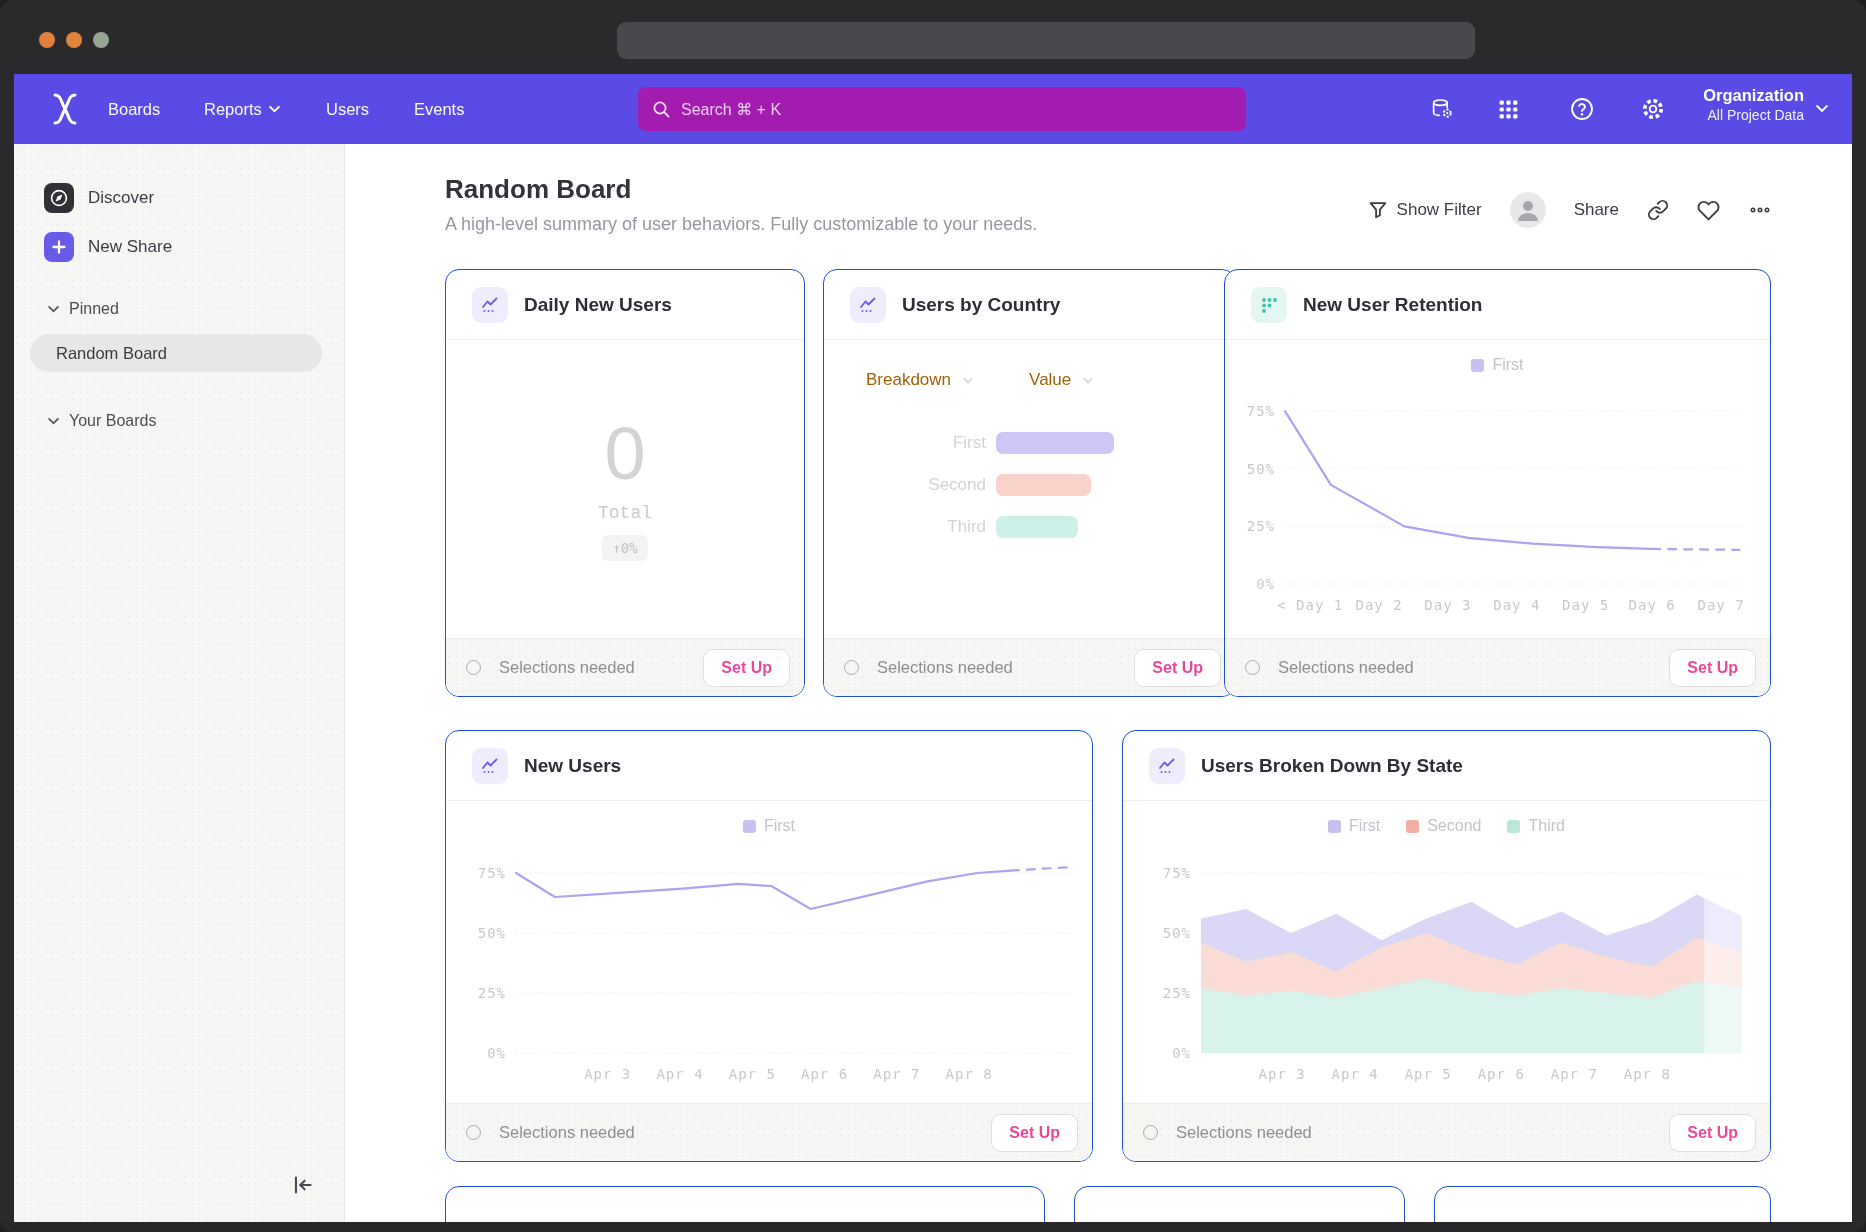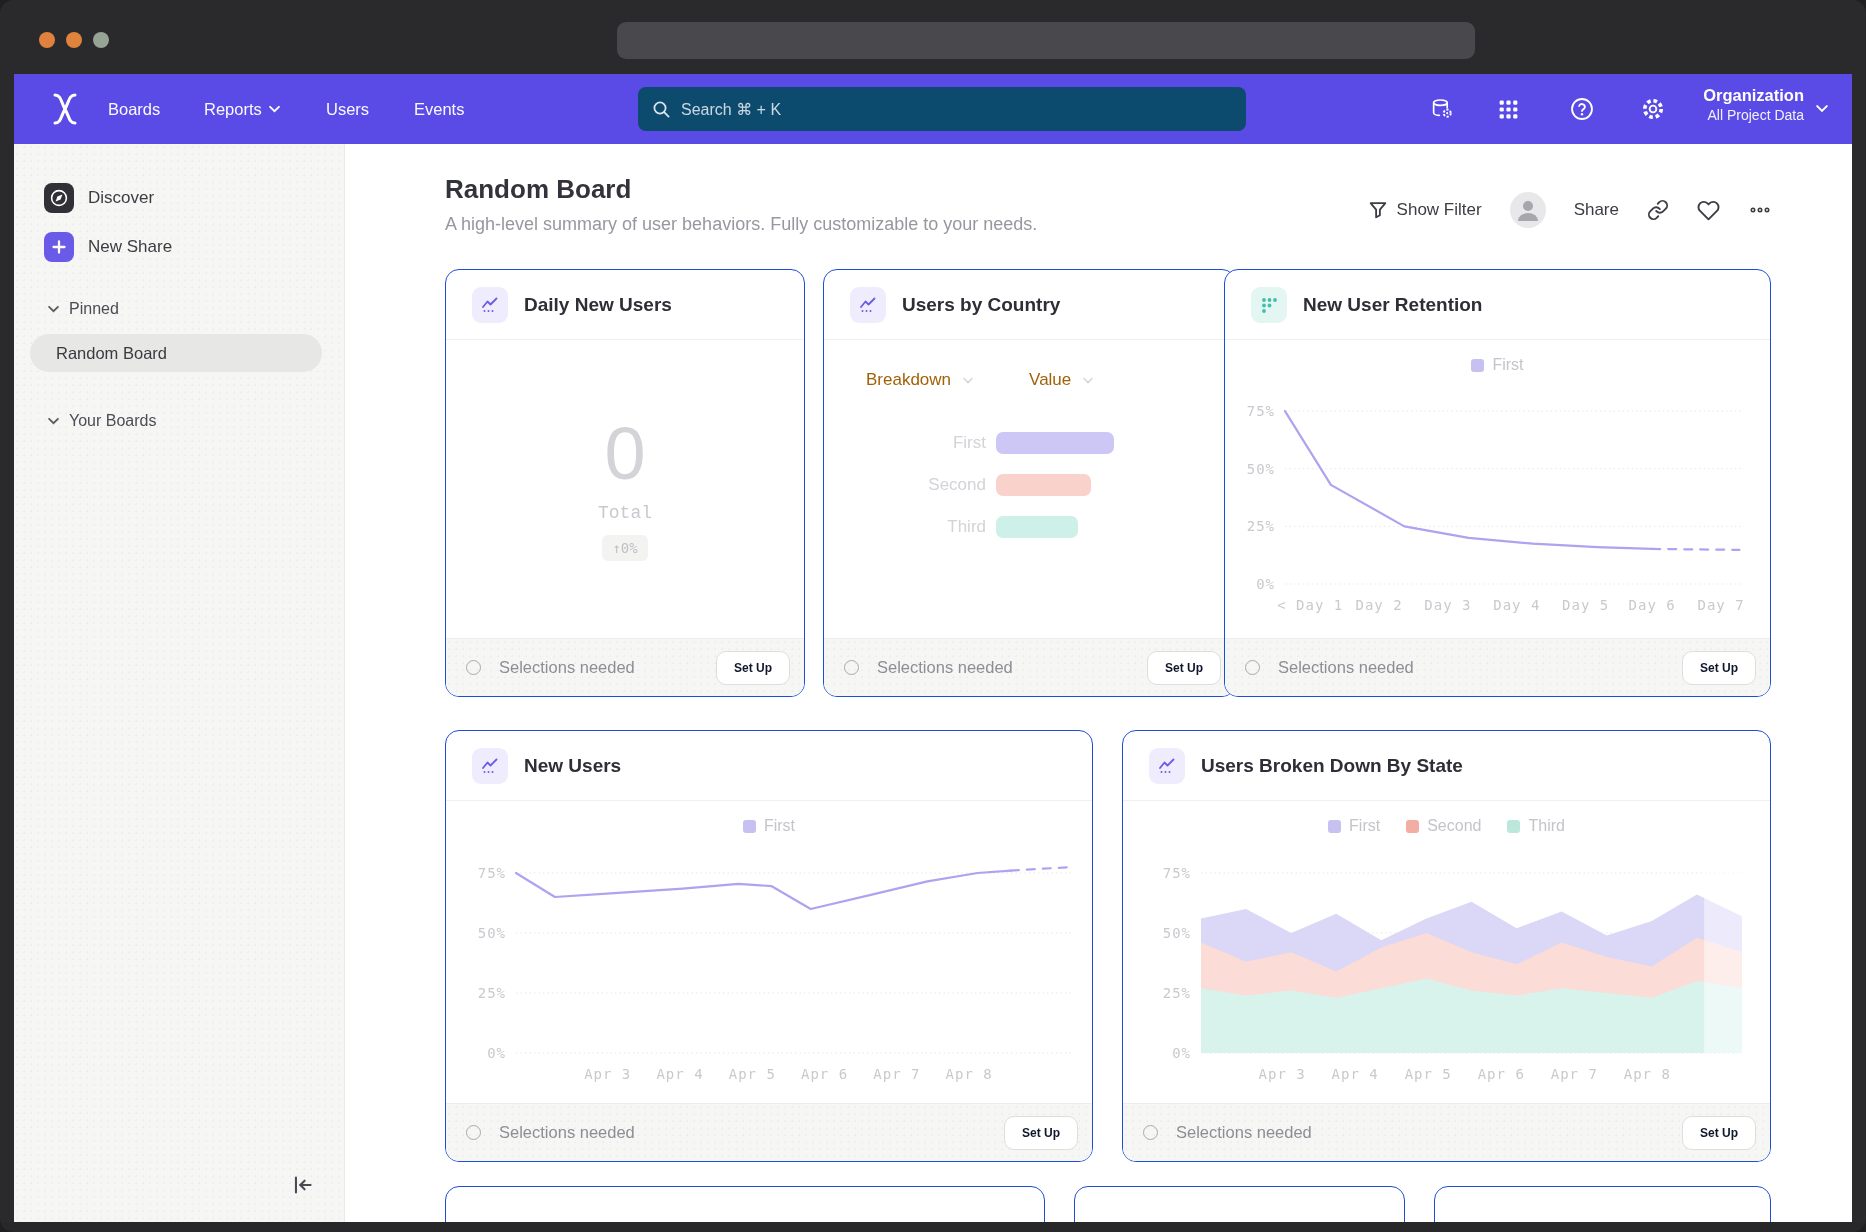--- a/index.html
+++ b/index.html
@@ -10,21 +10,21 @@
   .titlebar { position:absolute; left:0; top:0; width:100%; height:74px; background:#2a2a2c; }
   .tl { position:absolute; top:32px; width:16px; height:16px; border-radius:50%; }
   .urlbar { position:absolute; left:617px; top:22px; width:858px; height:37px; background:#49494d; border-radius:9px; }
 
   .app { position:absolute; left:14px; top:74px; right:14px; bottom:10px; background:#ffffff; overflow:hidden; }
 
   
   .navbar { position:absolute; left:0; top:0; right:0; height:70px; background:#5a4be6; color:#fff; }
   .nav-item { position:absolute; top:0; height:70px; display:flex; align-items:center; gap:7px; color:rgba(255,255,255,.97); font-size:16.5px; font-weight:500; cursor:pointer; }
   .logo { position:absolute; left:38px; top:19px; width:26px; height:32px; }
-  .searchbox { position:absolute; left:624px; top:13px; width:608px; height:44px; background:#0c4a6e; border-radius:8px; display:flex; align-items:center; padding-left:14px; gap:10px; }
+  .searchbox { position:absolute; left:624px; top:13px; width:608px; height:44px; background:#a21caf; border-radius:8px; display:flex; align-items:center; padding-left:14px; gap:10px; }
   .searchbox .ph { color:rgba(255,255,255,.78); font-size:16px; }
   .nav-ic { position:absolute; top:22px; width:26px; height:26px; display:flex; align-items:center; justify-content:center; cursor:pointer; }
   .org { position:absolute; right:48px; top:12px; text-align:right; color:#fff; cursor:pointer; }
   .org .o1 { font-size:16.5px; font-weight:700; }
   .org .o2 { font-size:14px; opacity:.92; margin-top:2px; }
   .org-caret { position:absolute; right:24px; top:30px; }
 
   
   .sidebar { position:absolute; left:0; top:70px; width:331px; bottom:0; background:#f6f6f5; border-right:1px solid #e9e9e7;
              background-image:radial-gradient(#ededeb 1px, rgba(0,0,0,0) 1px); background-size:7px 7px; }
@@ -48,21 +48,21 @@
   .card-h { height:70px; display:flex; align-items:center; gap:16px; padding-left:26px; border-bottom:1px solid #efefec; }
   .cicon { width:36px; height:36px; border-radius:9px; display:flex; align-items:center; justify-content:center; }
   .cicon.pur { background:#efecfd; }
   .cicon.teal { background:#e3f6f2; }
   .ct { font-size:19px; font-weight:700; color:#2e2e36; }
   .card-f { position:absolute; left:0; right:0; bottom:0; height:58px; background:#f6f6f5; border-top:1px solid #ececea;
             display:flex; align-items:center; justify-content:space-between; padding:0 14px 0 20px;
             background-image:radial-gradient(#ededeb 1px, rgba(0,0,0,0) 1px); background-size:7px 7px; }
   .fstat { display:flex; align-items:center; gap:18px; color:#8d8d95; font-size:16.5px; }
   .radio { width:15px; height:15px; border:1.6px solid #a9a9af; border-radius:50%; }
-  .setup { background:#fff; border:1px solid #dededb; border-radius:10px; padding:9px 17px; font-size:12px; font-weight:700; color:#0f172a; cursor:pointer; font-family:"Liberation Sans", sans-serif; }
+  .setup { background:#fff; border:1px solid #dededb; border-radius:10px; padding:9px 17px; font-size:16px; font-weight:700; color:#ec4899; cursor:pointer; font-family:"Liberation Sans", sans-serif; }
 
   
   .big0 { font-size:74px; color:#d4d4d8; line-height:1; }
   .c1body { position:absolute; left:0; right:0; top:70px; bottom:58px; display:flex; flex-direction:column; align-items:center; justify-content:center; }
   .totallbl { font-size:18px; color:#c9c9cf; margin-top:12px;font-family:Liberation Mono, monospace; }
   .delta { margin-top:12px; font-family:"DejaVu Sans Mono", monospace; font-size:14px; color:#bfbfc6; background:#f3f3f1; border-radius:6px; padding:5px 10px; }
 
   
   .ubc-cols { position:absolute; top:100px; left:0; right:0; display:flex; }
   .ubc-col { display:flex; align-items:center; gap:12px; color:#a16207; font-size:17px; font-weight:500; }

